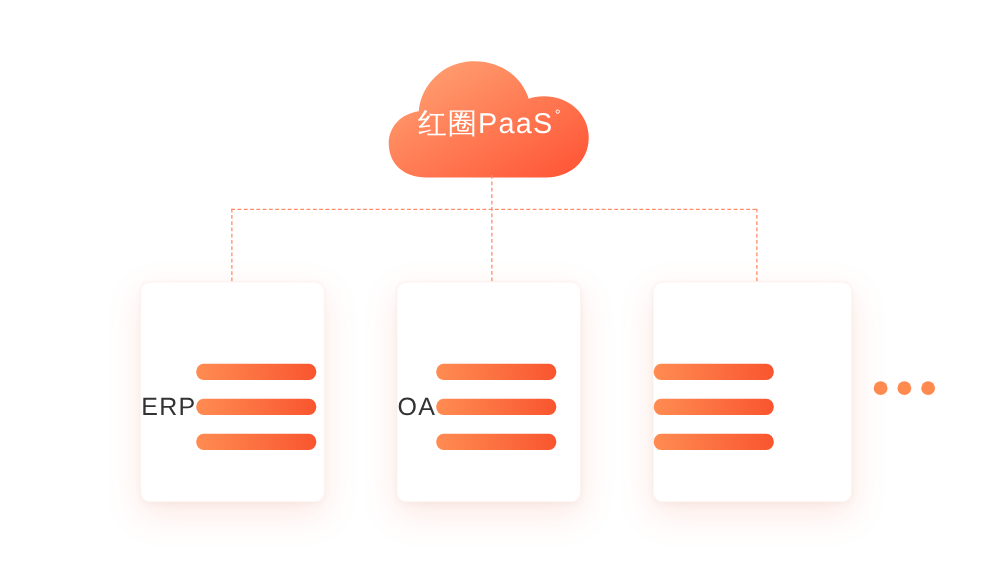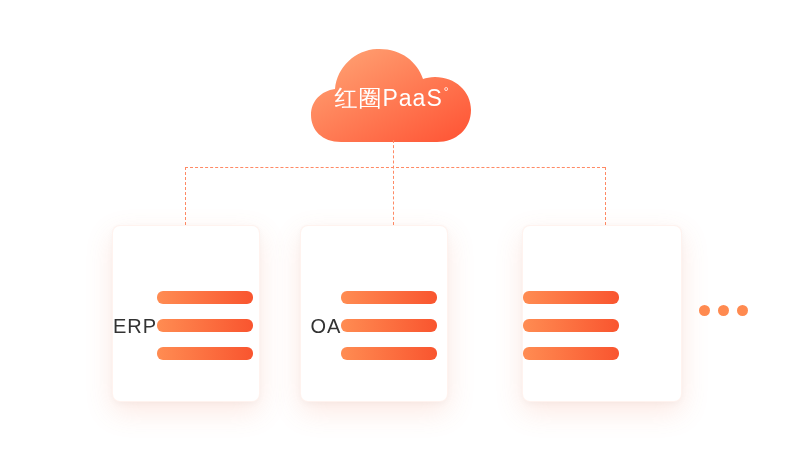--- a/index.html
+++ b/index.html
@@ -62,21 +62,21 @@
     background: #ffffff;
     border-radius: 8px;
     border: 1px solid rgba(255, 138, 101, 0.10);
     box-shadow: 0 10px 28px rgba(244, 120, 80, 0.16), 0 2px 6px rgba(0,0,0,0.03);
     box-sizing: border-box;
     display: flex;
     flex-direction: row;
     align-items: center;
   }
   #card-0 { left: 112px; width: 148px; }
-  #card-1 { left: 300px; width: 148px; justify-content: center; }
+  #card-1 { left: 317px; width: 148px; }
   #card-2 { left: 522px; width: 160px; }
   .card-title {
     margin-top: 24px;
     font-size: 20px;
     font-weight: 500;
     color: #333333;
     letter-spacing: 1px;
     line-height: 26px;
   }
   .bars {

